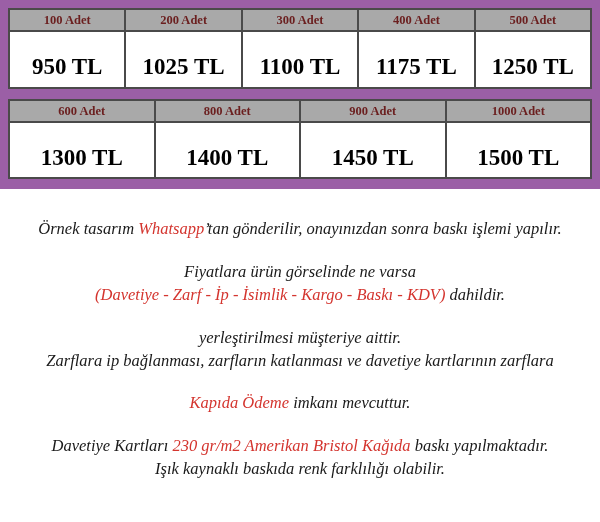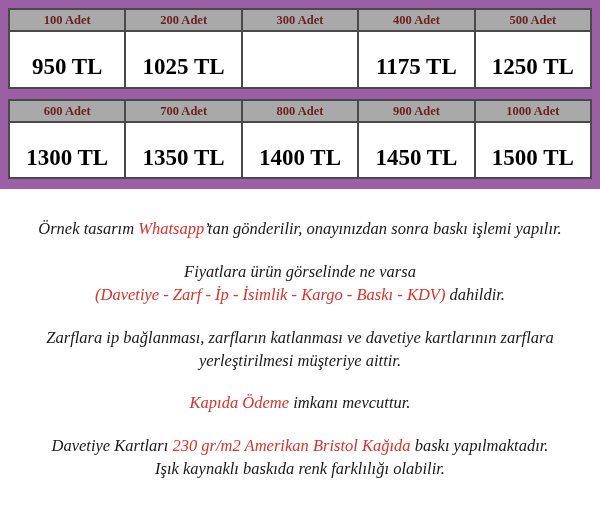--- a/index.html
+++ b/index.html
@@ -97,39 +97,36 @@
     <div class="price-cell">
       <div class="qty">100 Adet</div>
       <div class="price">950 TL</div>
     </div>
     <div class="price-cell">
       <div class="qty">200 Adet</div>
       <div class="price">1025 TL</div>
     </div>
     <div class="price-cell">
       <div class="qty">300 Adet</div>
+      <div class="price">1100 TL</div>
     </div>
     <div class="price-cell">
       <div class="qty">400 Adet</div>
       <div class="price">1175 TL</div>
     </div>
     <div class="price-cell">
       <div class="qty">500 Adet</div>
       <div class="price">1250 TL</div>
     </div>
   </div>
 
   <div class="price-row">
     <div class="price-cell">
       <div class="qty">600 Adet</div>
       <div class="price">1300 TL</div>
-    </div>
-    <div class="price-cell">
-      <div class="qty">700 Adet</div>
-      <div class="price">1350 TL</div>
     </div>
     <div class="price-cell">
       <div class="qty">800 Adet</div>
       <div class="price">1400 TL</div>
     </div>
     <div class="price-cell">
       <div class="qty">900 Adet</div>
       <div class="price">1450 TL</div>
     </div>
     <div class="price-cell">
@@ -145,22 +142,22 @@
   <div class="note first">
     <span>Örnek tasarım </span><span class="red">Whatsapp</span><span>’tan gönderilir, onayınızdan sonra baskı işlemi yapılır.</span>
   </div>
 
   <div class="note">
     <span class="note-lines">Fiyatlara ürün görselinde ne varsa</span>
     <span class="red">(Davetiye - Zarf - İp - İsimlik - Kargo - Baskı - KDV)</span><span> dahildir.</span>
   </div>
 
   <div class="note">
+    <span class="note-lines">yerleştirilmesi müşteriye aittir.</span>
     <span class="note-lines">Zarflara ip bağlanması, zarfların katlanması ve davetiye kartlarının zarflara</span>
-    <span class="note-lines">yerleştirilmesi müşteriye aittir.</span>
   </div>
 
   <div class="note">
     <span class="red">Kapıda Ödeme</span><span> imkanı mevcuttur.</span>
   </div>
 
   <div class="note">
     <span class="note-lines"><span>Davetiye Kartları </span><span class="red">230 gr/m2 Amerikan Bristol Kağıda</span><span> baskı yapılmaktadır.</span></span>
     <span class="note-lines">Işık kaynaklı baskıda renk farklılığı olabilir.</span>
   </div>

